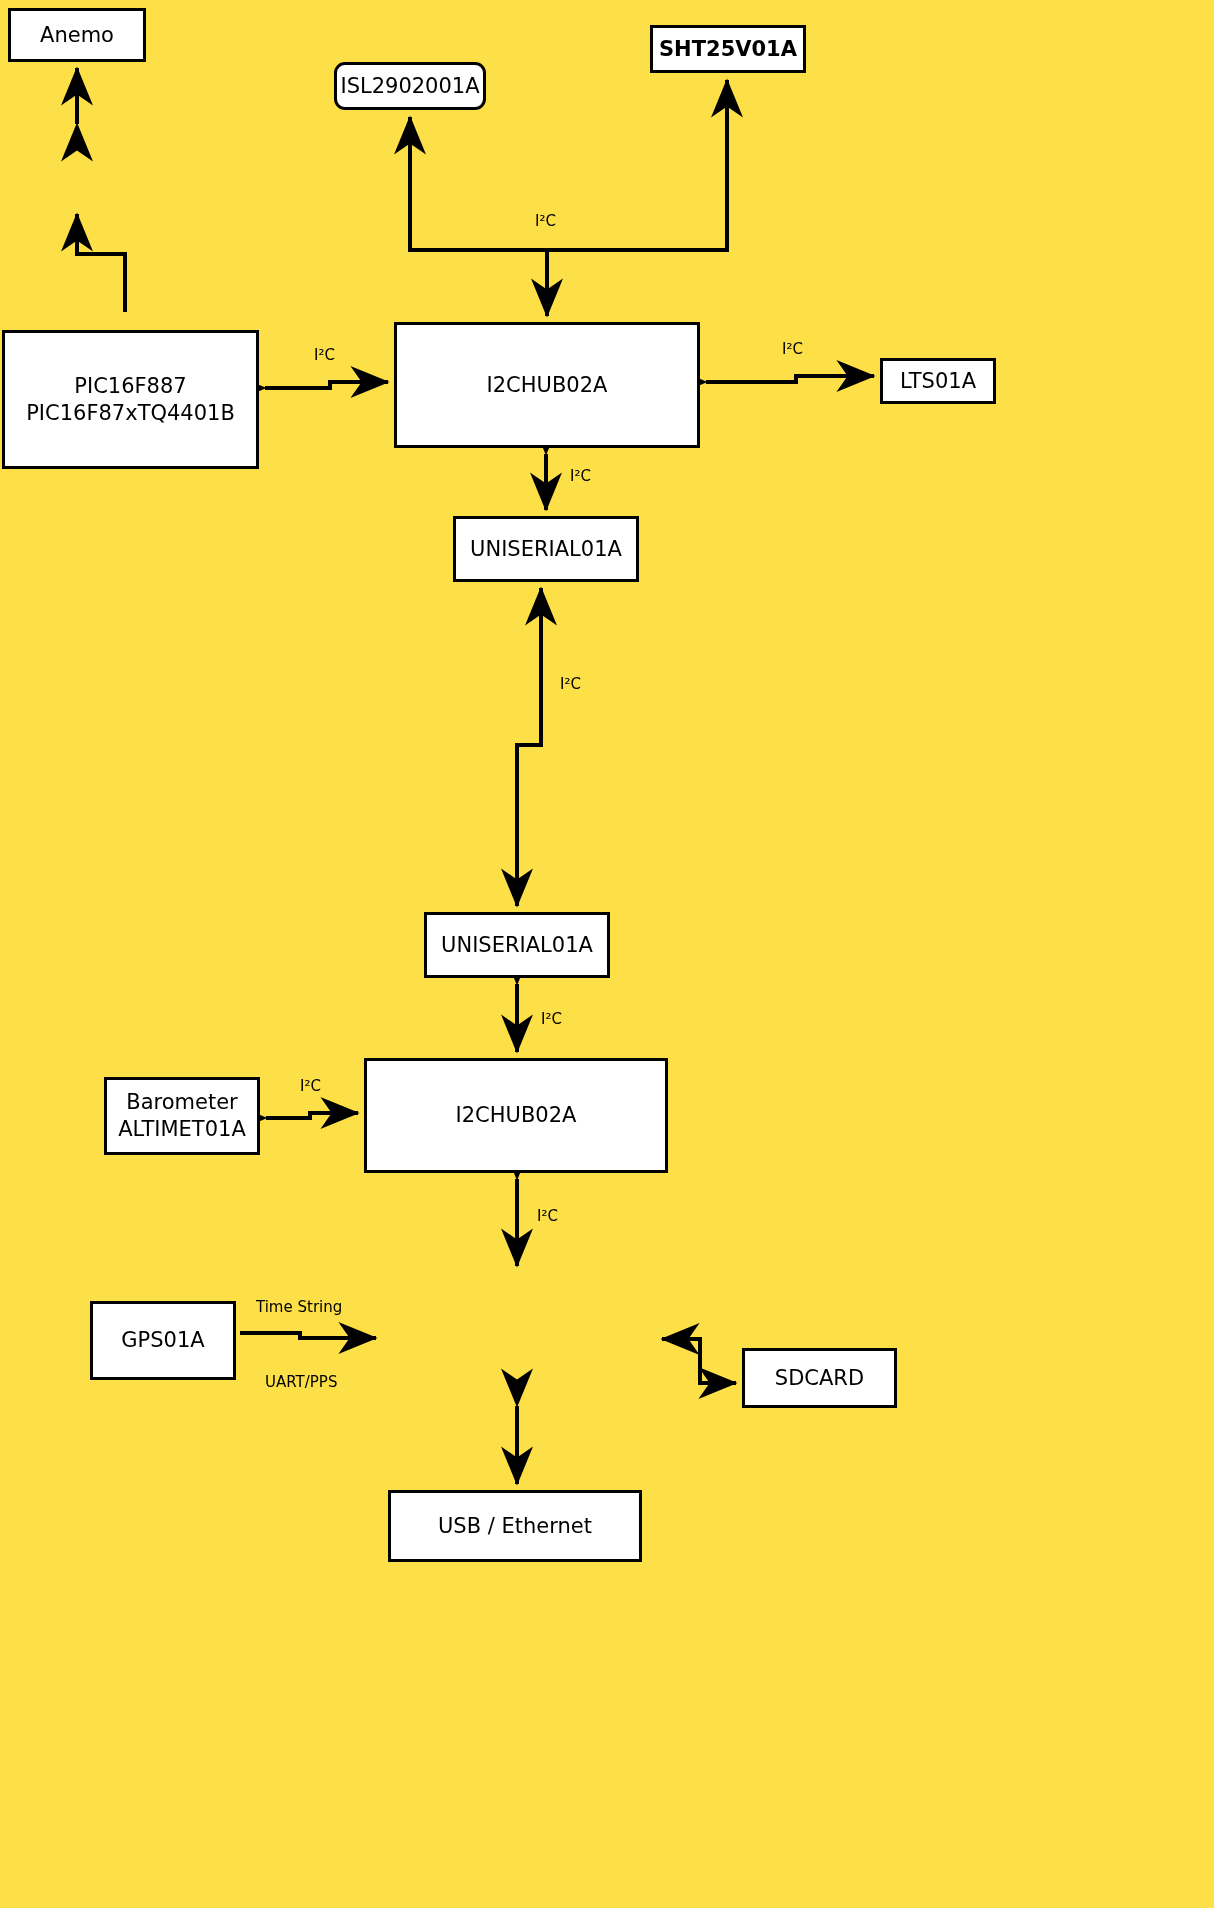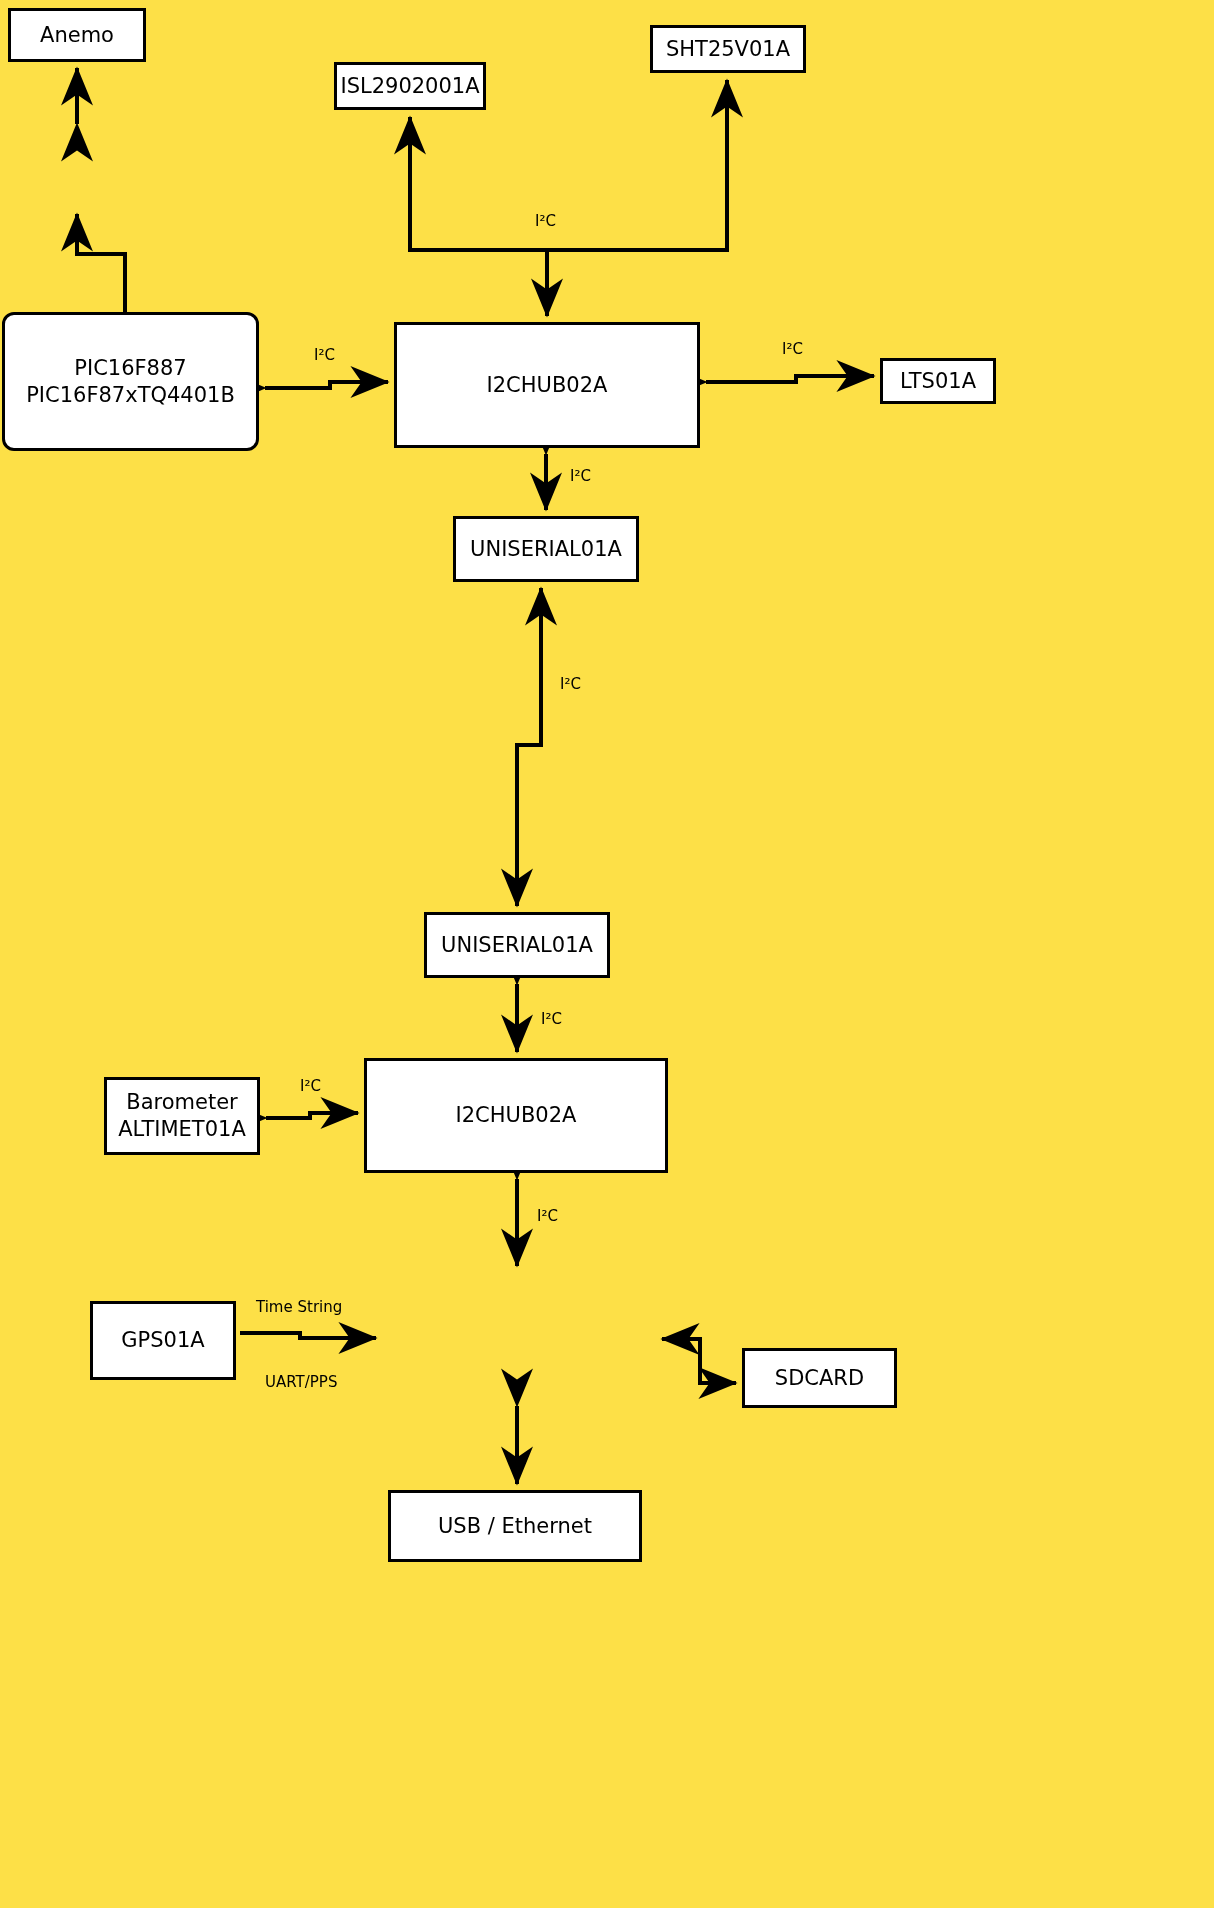--- a/index.html
+++ b/index.html
@@ -92,26 +92,26 @@
       <path d="M700,1339 L700,1383 L736,1383" marker-end="url(#ah)"></path>
       <path d="M700,1383 L700,1339 L662,1339" marker-end="url(#ah)"></path>
 
       <line x1="517" y1="1406" x2="517" y2="1484" marker-end="url(#ah)" marker-start="url(#ah)"></line>
     </g>
   </svg>
 
   <div class="node" style="left:8px;  top:8px;    width:138px; height:54px;">Anemo</div>
 
 
-  <div class="node" style="left:2px;  top:312px;  width:257px; height:139px;border-radius:12px;">PIC16F887
+  <div class="node" style="left:2px;  top:330px;  width:257px; height:139px;">PIC16F887
 PIC16F87xTQ4401B</div>
 
-  <div class="node" style="left:334px; top:62px;  width:152px; height:48px;">ISL2902001A</div>
+  <div class="node" style="left:334px; top:62px;  width:152px; height:48px;border-radius:11px;">ISL2902001A</div>
 
-  <div class="node" style="left:650px; top:25px;  width:156px; height:48px;">SHT25V01A</div>
+  <div class="node" style="left:650px; top:25px;  width:156px; height:48px;font-weight:bold;">SHT25V01A</div>
 
   <div class="node" style="left:394px; top:322px; width:306px; height:126px;">I2CHUB02A</div>
 
   <div class="node" style="left:880px; top:358px; width:116px; height:46px;">LTS01A</div>
 
   <div class="node" style="left:453px; top:516px; width:186px; height:66px;">UNISERIAL01A</div>
 
   <div class="node" style="left:424px; top:912px; width:186px; height:66px;">UNISERIAL01A</div>
 
   <div class="node" style="left:104px; top:1077px; width:156px; height:78px;">Barometer

